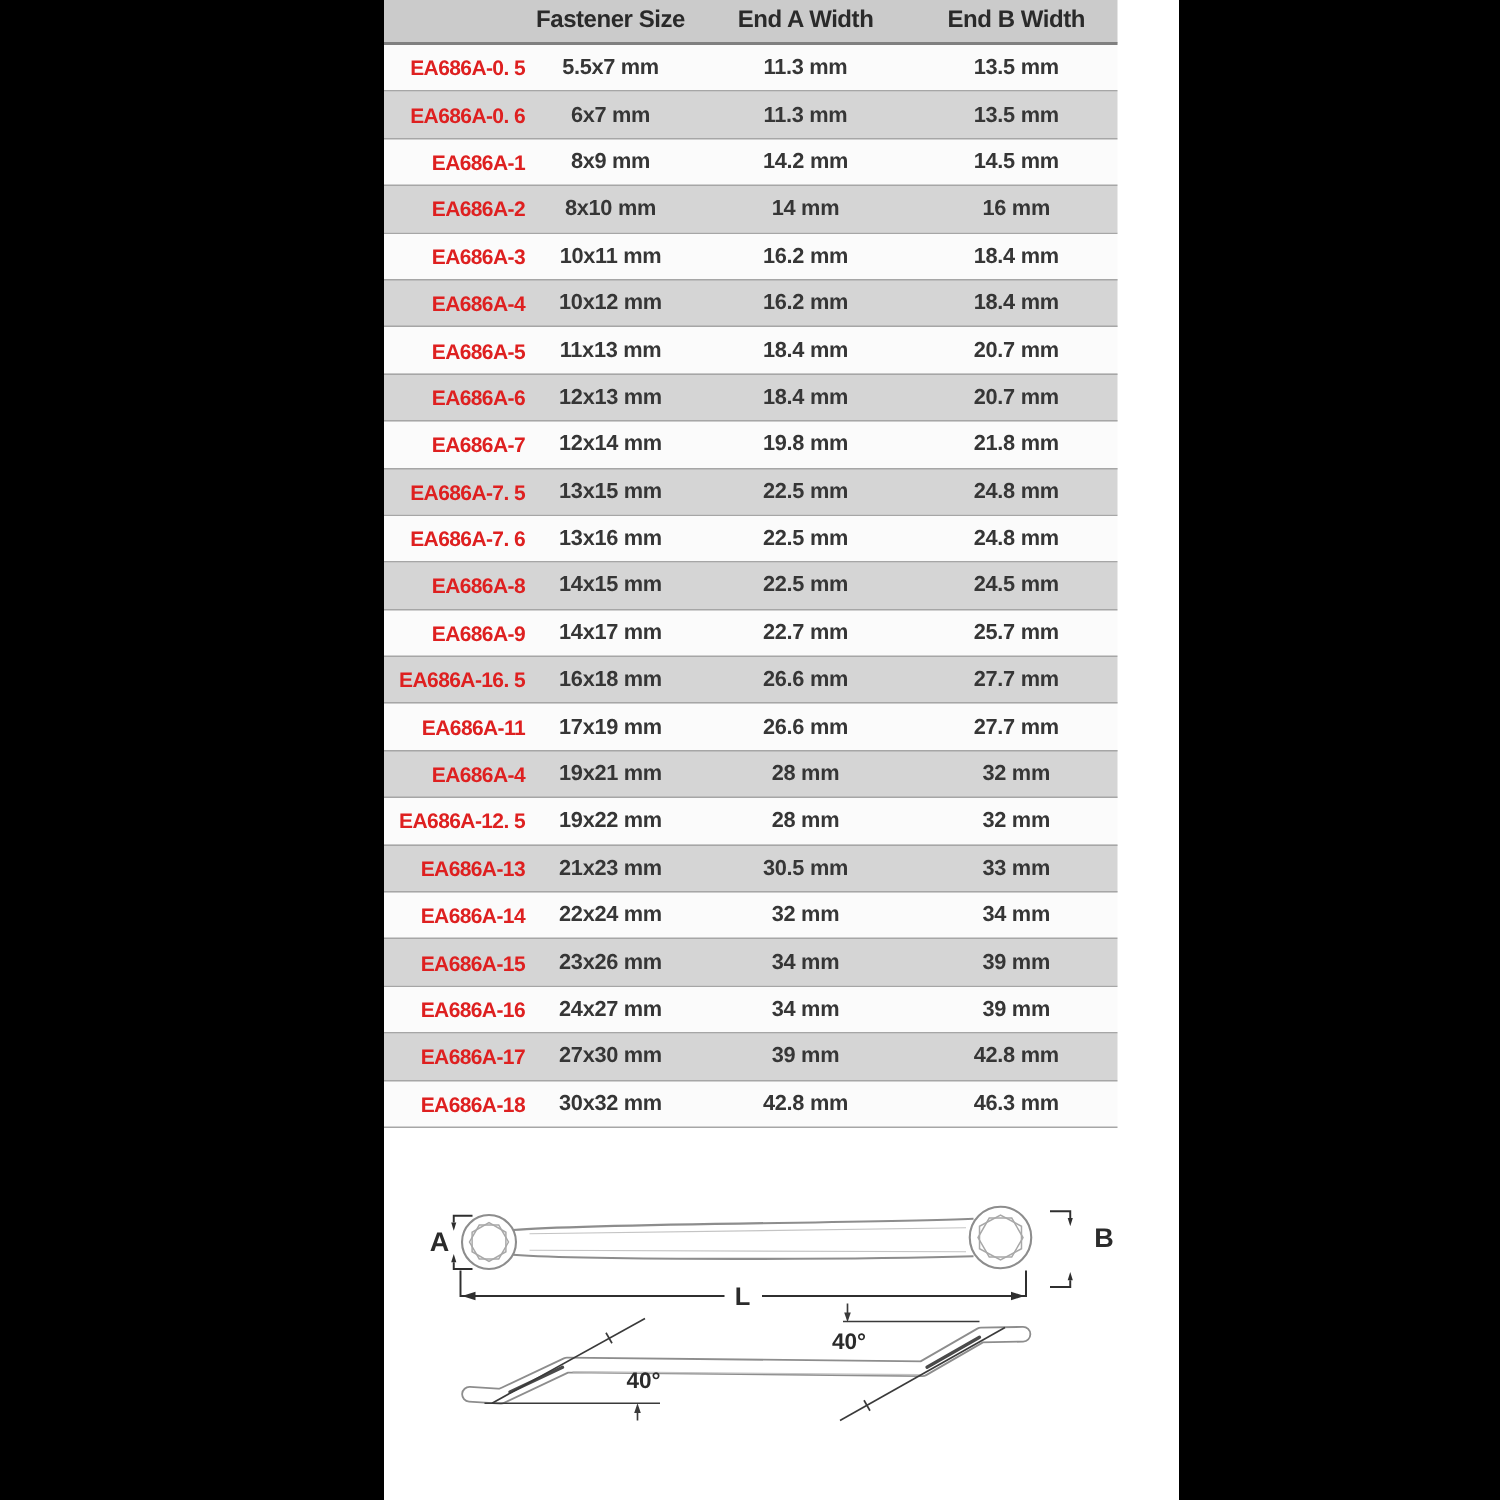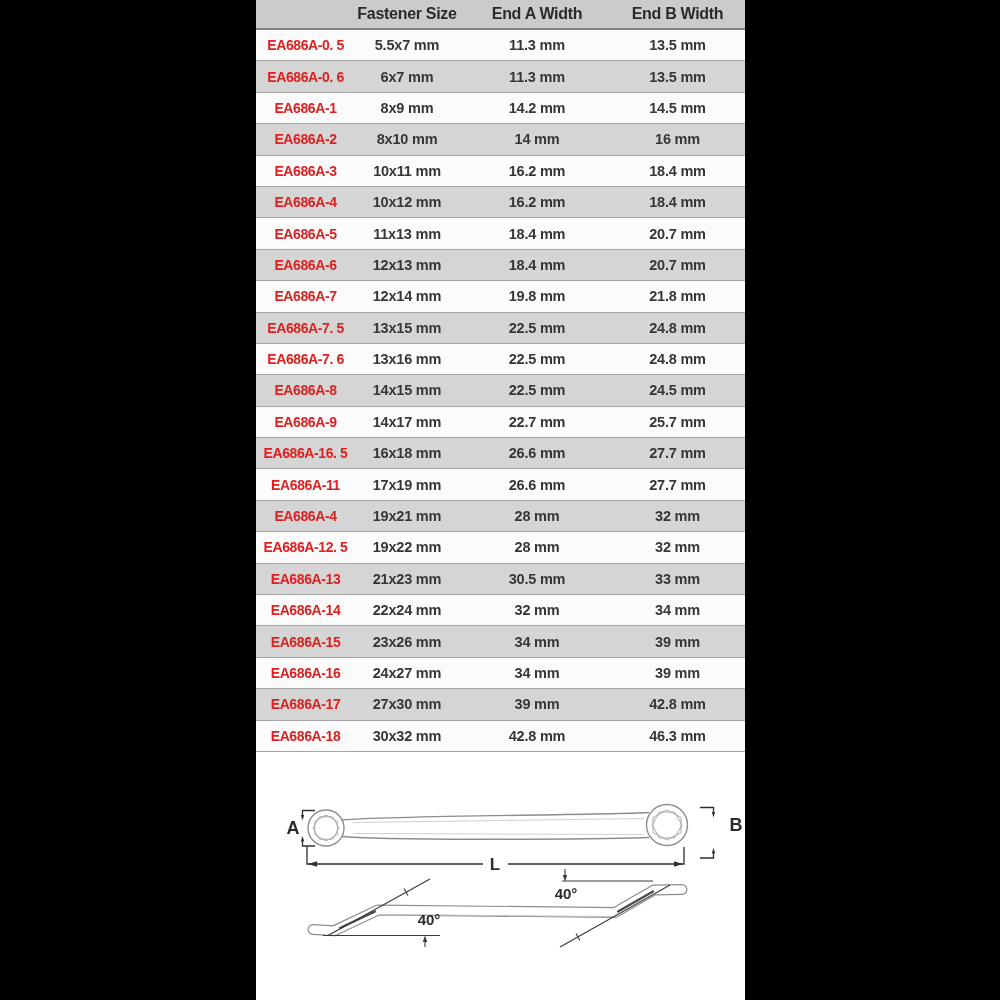--- a/index.html
+++ b/index.html
@@ -1,29 +1,29 @@
 <!DOCTYPE html>
 <html><head>
 <meta charset="utf-8">
 <style>
   html,body{margin:0;padding:0;background:#000;}
   .stage{position:relative;width:1000px;height:1000px;background:#000;overflow:hidden;
          font-family:"Liberation Sans","DejaVu Sans",sans-serif;}
-  .content{position:absolute;left:256px;top:0;width:489px;height:1000px;background:#ffffff;}
+  .content{position:absolute;left:256px;top:0;width:530px;height:1000px;background:#ffffff;}
   table.spec{border-collapse:collapse;width:489px;table-layout:fixed;}
   table.spec col.c1{width:94px;} table.spec col.c2{width:114px;}
   table.spec col.c3{width:146px;} table.spec col.c4{width:135px;}
   table.spec th{height:28px;background:#cbcbcb;border-bottom:2px solid #808080;
     font-size:16px;font-weight:bold;color:#2a2a2a;text-align:center;padding:0;letter-spacing:-0.3px;}
   table.spec td{height:30.4px;padding:0;font-weight:bold;font-size:14.5px;color:#363636;
     text-align:center;letter-spacing:-0.2px;vertical-align:middle;}
   table.spec tbody tr{background:#fbfbfb;border-top:1px solid #a6a6a6;}
   table.spec tbody tr:nth-child(even){background:#d5d5d5;}
   table.spec tbody tr:last-child{border-bottom:1px solid #a6a6a6;margin-left:13px;}
-  table.spec td.part{color:#de2020;text-align:center;padding-left:5px;font-size:14px;letter-spacing:-0.4px;}
+  table.spec td.part{color:#de2020;text-align:right;padding-left:5px;font-size:14px;letter-spacing:-0.4px;}
   .diagram{position:absolute;left:0;top:792px;width:489px;height:208px;}
   svg text{font-family:"Liberation Sans","DejaVu Sans",sans-serif;font-weight:bold;fill:#2b2b2b;}
 </style>
 </head>
 <body>
 
 <div class="stage">
   <div class="content">
 
     <table class="spec">

